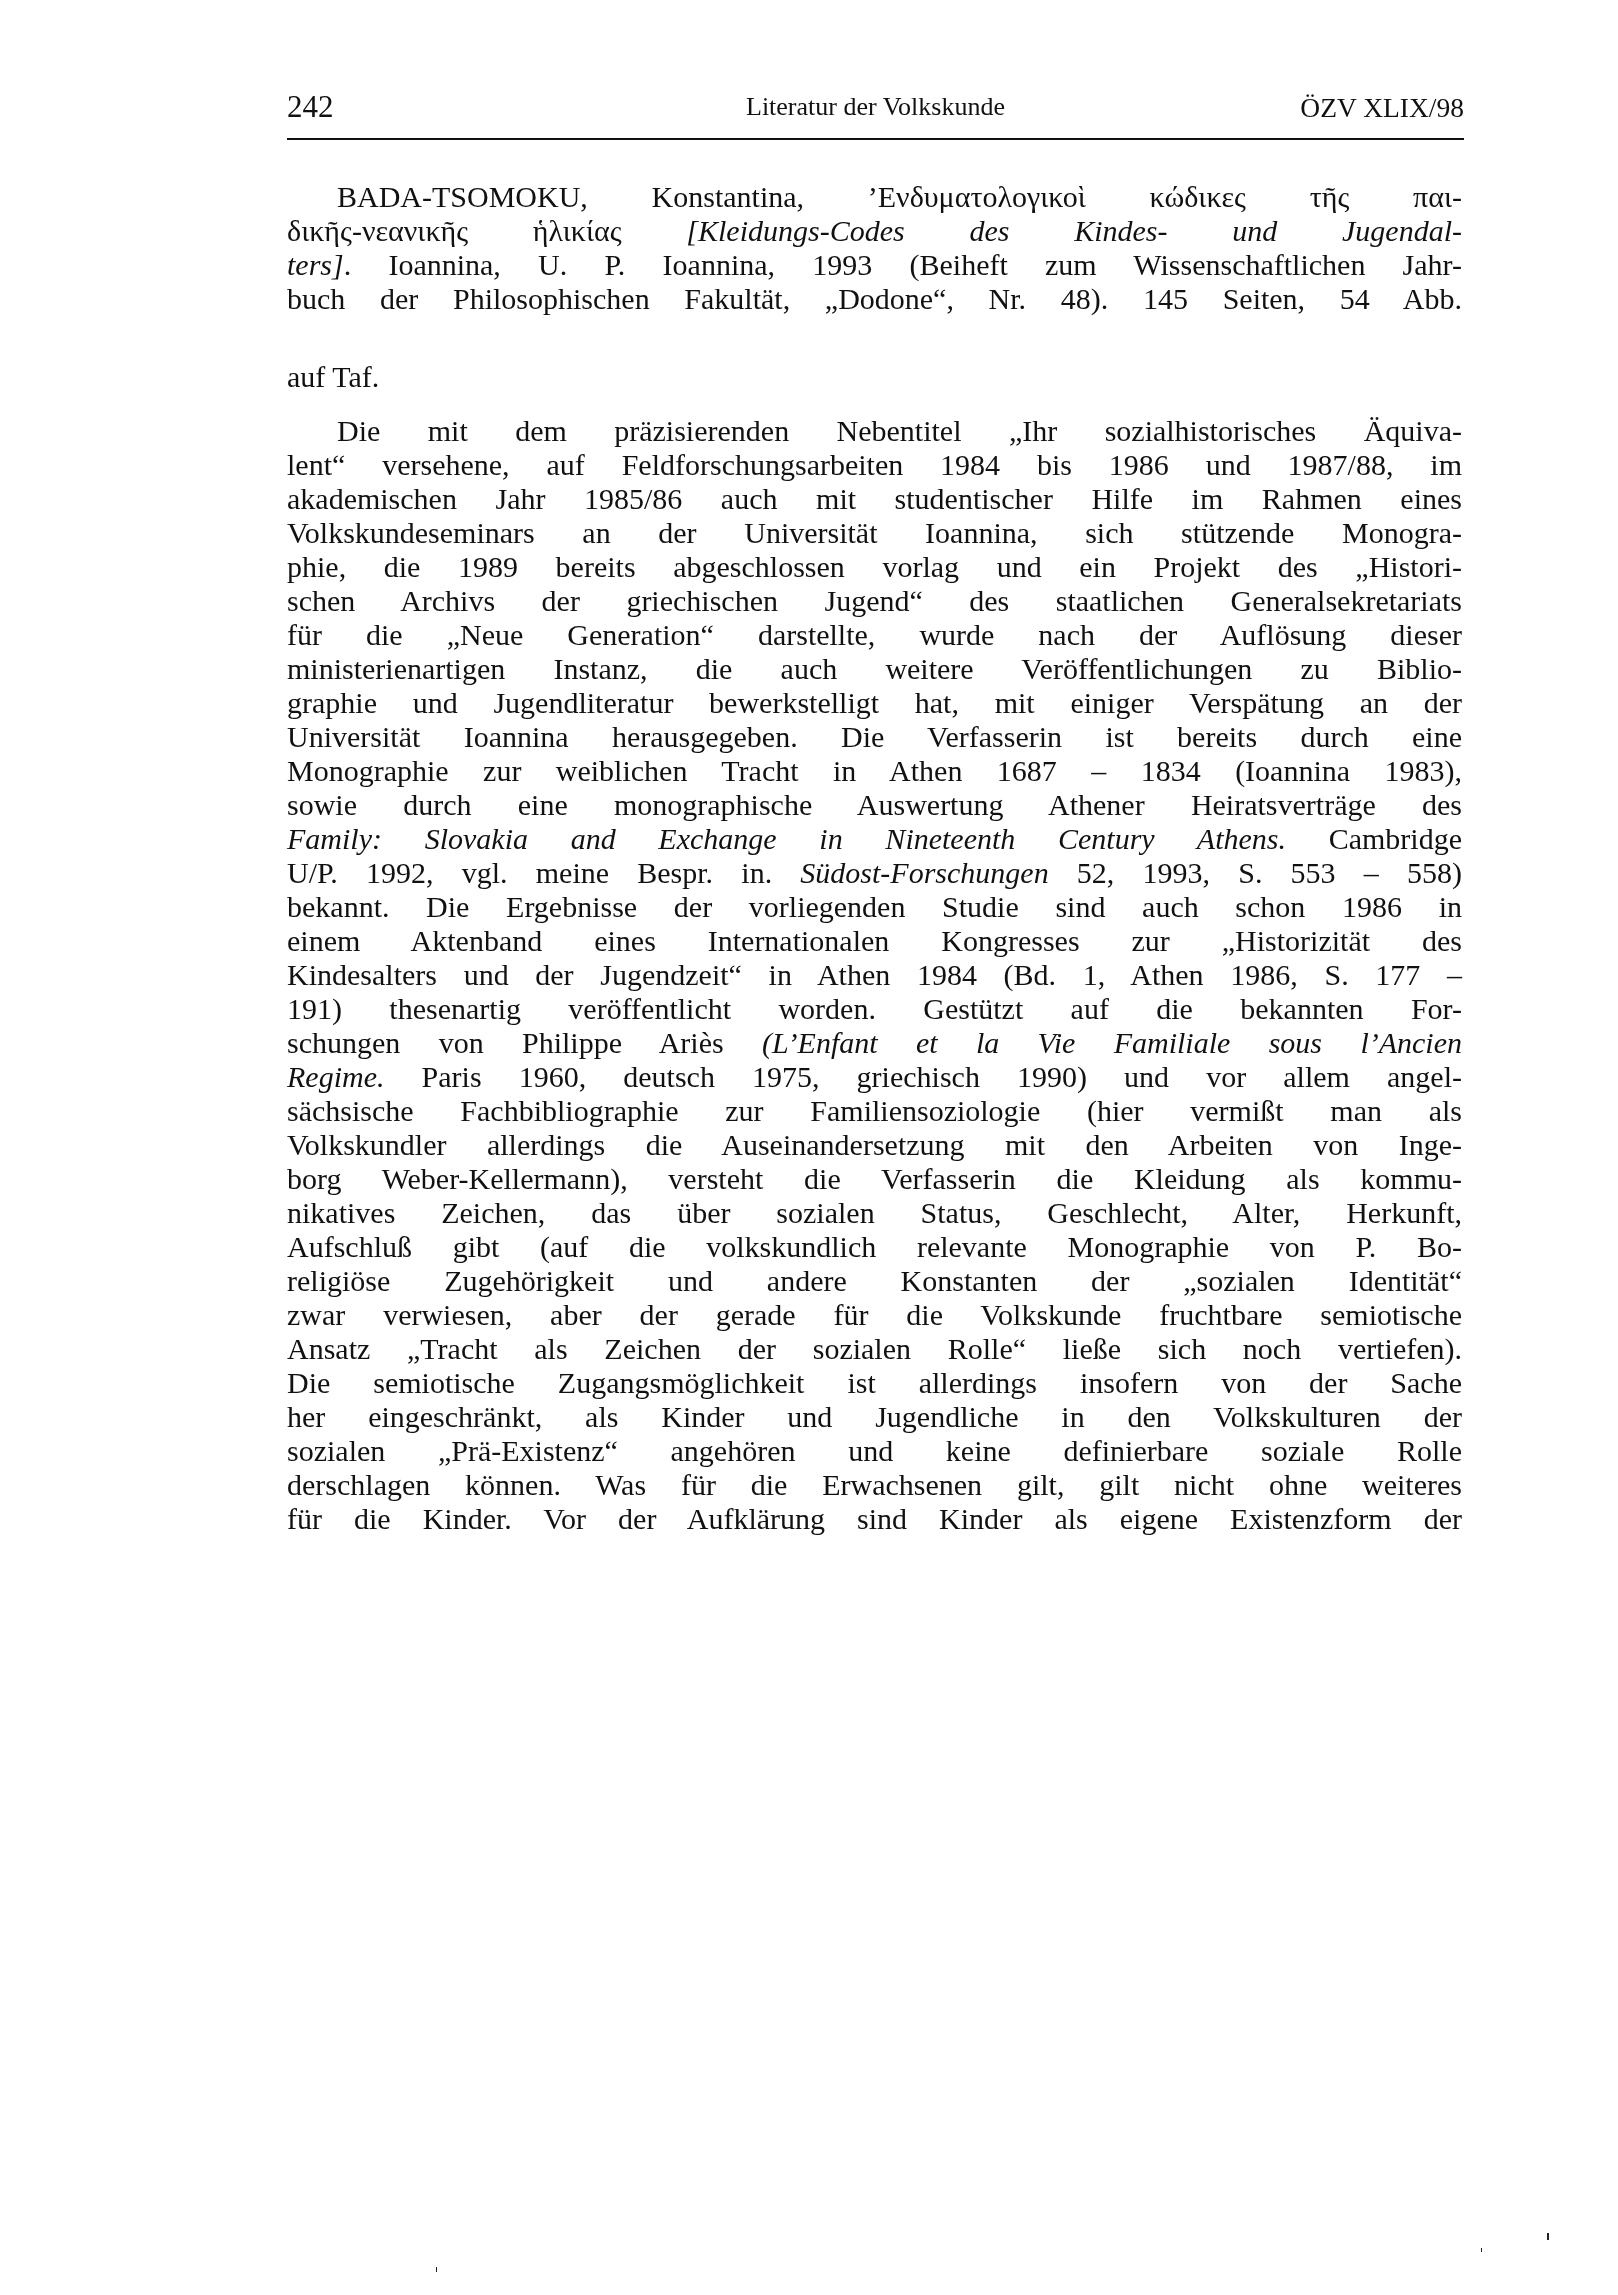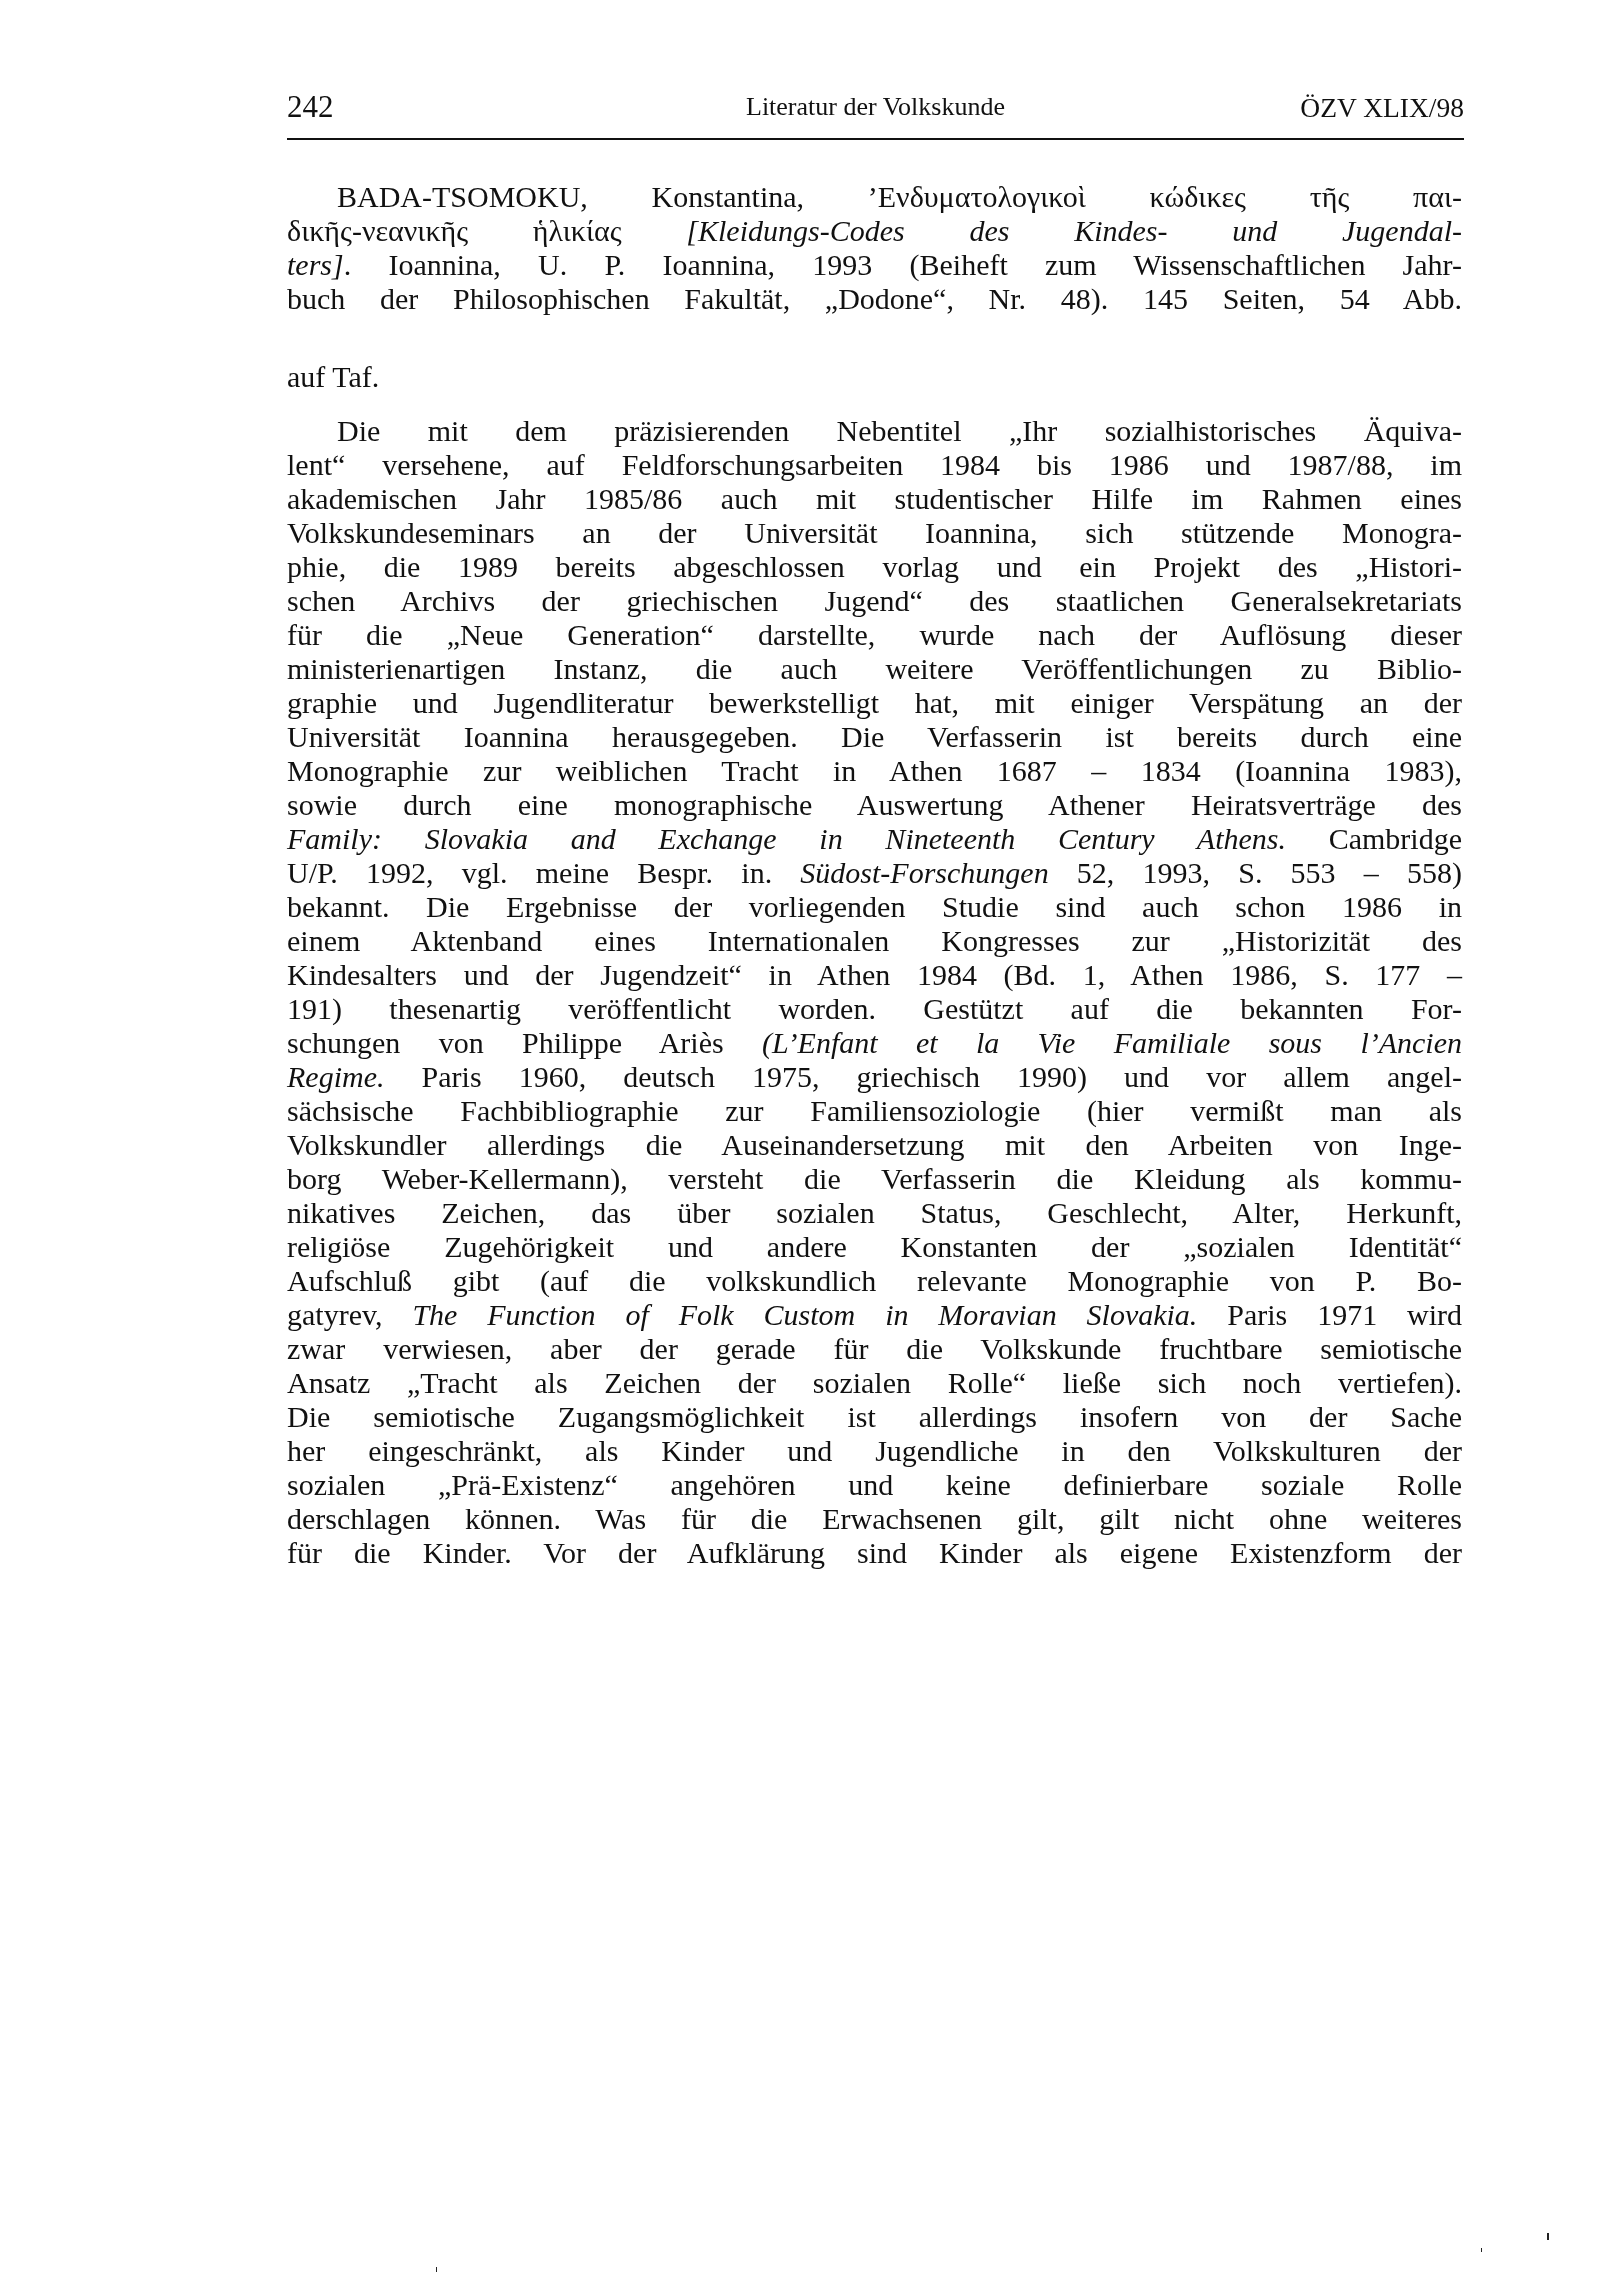--- a/index.html
+++ b/index.html
@@ -65,23 +65,22 @@
     <span class="line"><span>bekannt. Die Ergebnisse der vorliegenden Studie sind auch schon 1986 in</span></span>
     <span class="line"><span>einem Aktenband eines Internationalen Kongresses zur „Historizität des</span></span>
     <span class="line"><span>Kindesalters und der Jugendzeit“ in Athen 1984 (Bd. 1, Athen 1986, S. 177 –</span></span>
     <span class="line"><span>191) thesenartig veröffentlicht worden. Gestützt auf die bekannten For-</span></span>
     <span class="line"><span>schungen von Philippe Ariès </span><span class="it">(L’Enfant et la Vie Familiale sous l’Ancien</span></span>
     <span class="line"><span class="it">Regime.</span><span> Paris 1960, deutsch 1975, griechisch 1990) und vor allem angel-</span></span>
     <span class="line"><span>sächsische Fachbibliographie zur Familiensoziologie (hier vermißt man als</span></span>
     <span class="line"><span>Volkskundler allerdings die Auseinandersetzung mit den Arbeiten von Inge-</span></span>
     <span class="line"><span>borg Weber-Kellermann), versteht die Verfasserin die Kleidung als kommu-</span></span>
     <span class="line"><span>nikatives Zeichen, das über sozialen Status, Geschlecht, Alter, Herkunft,</span></span>
+    <span class="line"><span>Aufschluß gibt (auf die volkskundlich relevante Monographie von P. Bo-</span></span>
     <span class="line"><span>religiöse Zugehörigkeit und andere Konstanten der „sozialen Identität“</span></span>
-    <span class="line"><span>Aufschluß gibt (auf die volkskundlich relevante Monographie von P. Bo-</span></span>
-    <span class="line"><span>gatyrev, </span><span class="it">The Function of Folk Custom in Moravian Slovakia.</span><span> Paris 1971 wird</span></span>
     <span class="line"><span>zwar verwiesen, aber der gerade für die Volkskunde fruchtbare semiotische</span></span>
     <span class="line"><span>Ansatz „Tracht als Zeichen der sozialen Rolle“ ließe sich noch vertiefen).</span></span>
     <span class="line"><span>Die semiotische Zugangsmöglichkeit ist allerdings insofern von der Sache</span></span>
     <span class="line"><span>her eingeschränkt, als Kinder und Jugendliche in den Volkskulturen der</span></span>
     <span class="line"><span>sozialen „Prä-Existenz“ angehören und keine definierbare soziale Rolle</span></span>
     <span class="line"><span>derschlagen können. Was für die Erwachsenen gilt, gilt nicht ohne weiteres</span></span>
     <span class="line"><span>für die Kinder. Vor der Aufklärung sind Kinder als eigene Existenzform der</span></span>
   </section>
 
 <div class="specks">

